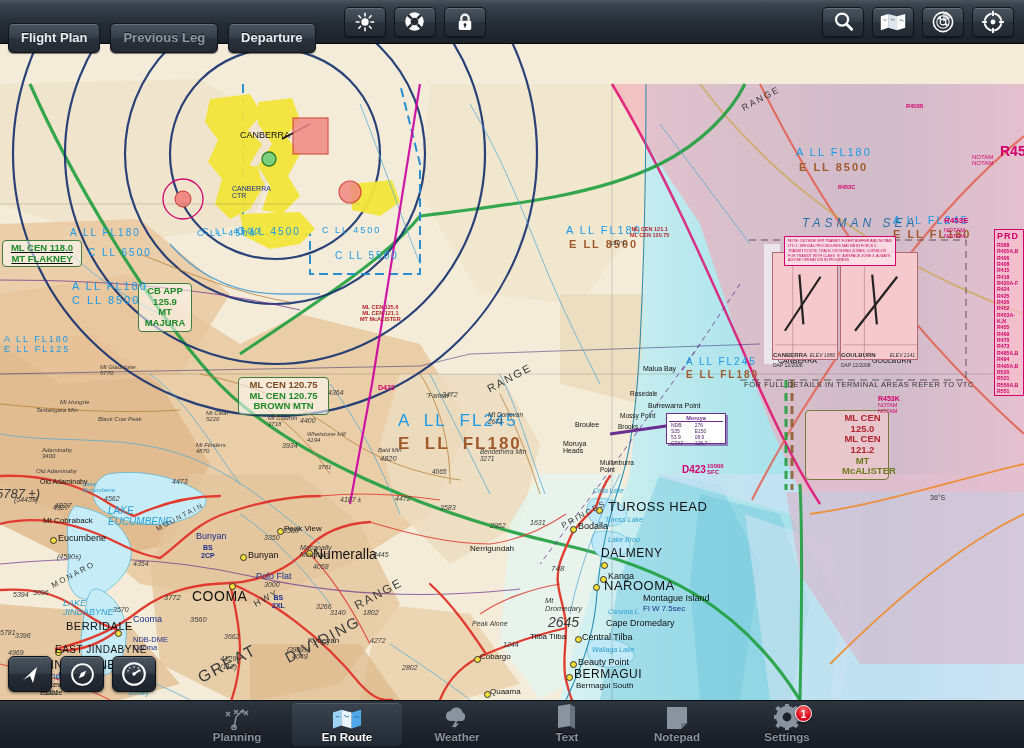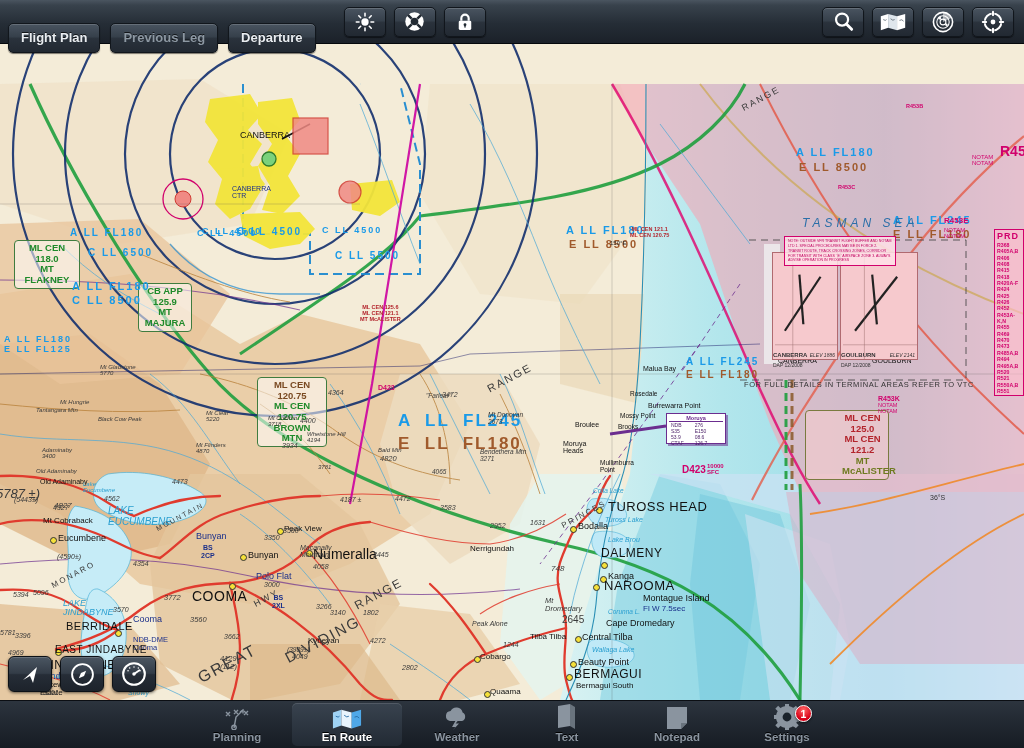--- a/index.html
+++ b/index.html
@@ -86,21 +86,21 @@
 
   .box-airspace {
     position: absolute; border: 1.2px solid #3f7c3f; border-radius: 4px;
     background: rgba(255,255,255,0.55);
     padding: 2px 5px; line-height: 1.12;
     font-size: 9.5px; font-weight: bold; text-align: center;
   }
   .box-airspace.pink { background: rgba(247,205,205,0.55); border-color: #7a7a3f; }
   .cen-red { color: #b3242c; }
 
-  .bigair-a { color: #1a9ae8; font-weight: bold; letter-spacing: 2px; }
+  .bigair-a { color: #1a9ae8; font-weight: normal; letter-spacing: 2px; }
   .bigair-e { color: #a05a2c; font-weight: bold; letter-spacing: 2px; }
 
   .town { color: #111; font-weight: normal; }
   .town-major { color: #111; font-weight: normal; letter-spacing: .5px; }
   .water-label { color: #2a9fd0; font-style: italic; }
   .sea-label { color: #2b6fa8; font-style: italic; letter-spacing: 4px; }
   .elev { color: #3a3a3a; }
   .restricted { color: #d1006c; font-weight: bold; }
   .notam { color: #d1006c; }
   .navy { color: #1a2f8a; }
@@ -305,31 +305,31 @@
         <path d="M786,336 L786,446"></path>
       </g>
       <g stroke="#8a5a2a" stroke-width="3" stroke-dasharray="8 5" opacity="0.85">
         <path d="M792,336 L792,446"></path>
       </g>
 
       <rect x="764" y="200" width="16" height="120" fill="#f0f0f0" opacity="0.8"></rect>
     </svg>
 
     <div id="layer-airspace-boxes">
-        <div class="box-airspace" style="left: 257px; top: 333px; width: 70px;">
+        <div class="box-airspace" style="left: 238px; top: 333px; width: 91px;">
           <div style="color: rgb(122, 74, 34);">ML CEN 120.75</div>
           <div style="color: rgb(31, 138, 42);">ML CEN 120.75</div>
           <div style="color: rgb(31, 138, 42);">BROWN MTN</div>
         </div>
         <div class="box-airspace pink" style="left: 805px; top: 366px; width: 84px; padding-left: 36px;">
           <div style="color: rgb(179, 36, 44);">ML CEN 125.0</div>
           <div style="color: rgb(179, 36, 44);">ML CEN 121.2</div>
           <div style="color: rgb(111, 122, 32);">MT McALISTER</div>
         </div>
-        <div class="box-airspace" style="left: 14px; top: 196px; width: 66px;">
+        <div class="box-airspace" style="left: 2px; top: 196px; width: 80px; text-decoration: underline;">
           <div style="color: rgb(31, 138, 42);">ML CEN 118.0</div>
           <div style="color: rgb(31, 138, 42);">MT FLAKNEY</div>
         </div>
         <div class="box-airspace" style="left: 138px; top: 239px; width: 54px;">
           <div style="color: rgb(31, 138, 42);">CB APP 125.9</div>
           <div style="color: rgb(31, 138, 42);">MT MAJURA</div>
         </div>
       </div>
     <div id="layer-bigair">
         <div class="mlabel bigair-a" style="left: 398px; top: 367px; font-size: 17px;">A  LL  FL245</div>
@@ -472,21 +472,21 @@
         <div class="mlabel elev" style="left: 395px; top: 451px; font-size: 7px; line-height: 1.05; font-style: italic;">4472</div>
         <div class="mlabel elev" style="left: 172px; top: 434px; font-size: 7px; line-height: 1.05; font-style: italic;">4473</div>
         <div class="mlabel elev" style="left: 53px; top: 460px; font-size: 7px; line-height: 1.05; font-style: italic;">4927</div>
         <div class="mlabel elev" style="left: 328px; top: 345px; font-size: 7px; line-height: 1.05; font-style: italic;">4364</div>
         <div class="mlabel elev" style="left: 300px; top: 373px; font-size: 7px; line-height: 1.05; font-style: italic;">4400</div>
         <div class="mlabel elev" style="left: 282px; top: 398px; font-size: 7px; line-height: 1.05; font-style: italic;">3934</div>
         <div class="mlabel elev" style="left: 380px; top: 411px; font-size: 7.5px; line-height: 1.05; font-style: italic;">4820</div>
         <div class="mlabel elev" style="left: 442px; top: 347px; font-size: 7px; line-height: 1.05; font-style: italic;">3472</div>
         <div class="mlabel elev" style="left: 480px; top: 405px; font-size: 6.5px; line-height: 1.05; font-style: italic;">Bendethera Mtn
 3271</div>
-        <div class="mlabel elev" style="left: 562px; top: 571px; font-size: 10px; line-height: 1.05; ">2645</div>
+        <div class="mlabel elev" style="left: 548px; top: 571px; font-size: 14px; line-height: 1.05; font-style: italic;">2645</div>
         <div class="mlabel elev" style="left: 545px; top: 553px; font-size: 7.5px; line-height: 1.05; font-style: italic;">Mt
 Dromedary</div>
         <div class="mlabel elev" style="left: 551px; top: 521px; font-size: 8px; line-height: 1.05; font-style: italic;">748</div>
         <div class="mlabel elev" style="left: 530px; top: 475px; font-size: 7px; line-height: 1.05; font-style: italic;">1631</div>
         <div class="mlabel elev" style="left: 503px; top: 597px; font-size: 7px; line-height: 1.05; font-style: italic;">1244</div>
         <div class="mlabel elev" style="left: 402px; top: 620px; font-size: 7px; line-height: 1.05; font-style: italic;">2802</div>
         <div class="mlabel elev" style="left: 370px; top: 593px; font-size: 7px; line-height: 1.05; font-style: italic;">4272</div>
         <div class="mlabel elev" style="left: 330px; top: 565px; font-size: 7px; line-height: 1.05; font-style: italic;">3140</div>
         <div class="mlabel elev" style="left: 363px; top: 565px; font-size: 7px; line-height: 1.05; font-style: italic;">1802</div>
         <div class="mlabel elev" style="left: 316px; top: 559px; font-size: 7px; line-height: 1.05; font-style: italic;">3266</div>

